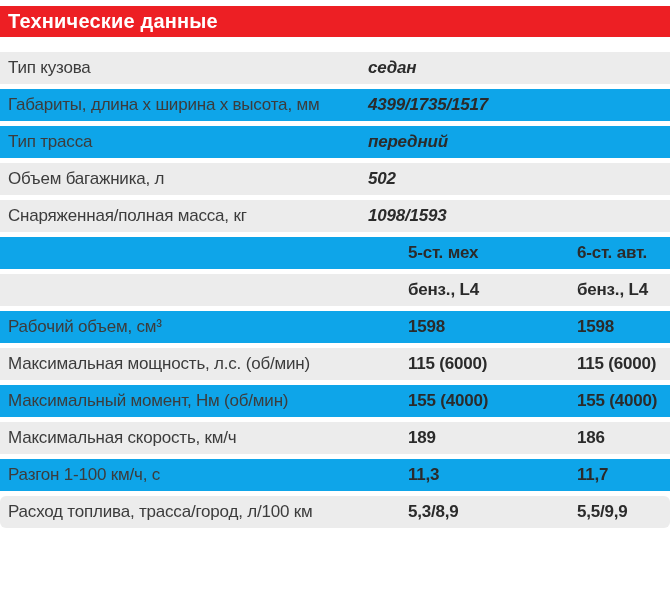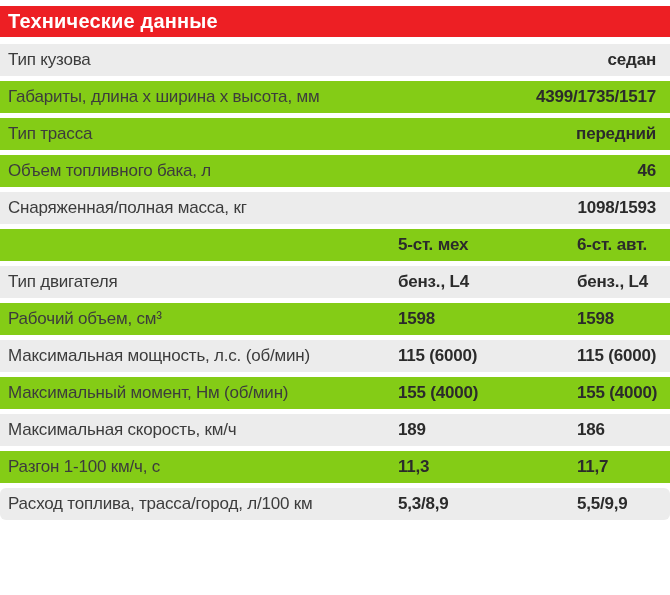--- a/index.html
+++ b/index.html
@@ -18,31 +18,31 @@
     background: #ffffff;
   }
   .header-bar {
     height: 31px;
     line-height: 31px;
     background: #ED1F24;
     color: #ffffff;
     font-size: 20px;
     font-weight: 700;
     padding-left: 8px;
-    margin-bottom: 7px;
+    margin-bottom: 15px;
     letter-spacing: 0.2px;
   }
   .row {
     position: relative;
     height: 32px;
     margin-bottom: 5px;
   }
   .row:last-child { margin-bottom: 0; border-radius: 6px; }
   .row.light { background: #ECECEC; }
-  .row.dark  { background: #84cc16; }
+  .row.dark  { background: #0ea5e9; }
   .label {
     position: absolute;
     left: 8px;
     top: 0;
     line-height: 32px;
     font-size: 17px;
     font-weight: 400;
     color: #3C3C3C;
     white-space: nowrap;
     letter-spacing: -0.2px;
@@ -50,22 +50,22 @@
   .val {
     position: absolute;
     top: 0;
     line-height: 32px;
     font-size: 17px;
     font-weight: 700;
     color: #2B2B2B;
     white-space: nowrap;
     letter-spacing: -0.2px;
   }
-  .val-center { left: 400px; width: 256px; text-align: right; }
-  .val-c1 { left: 398px; }
+  .val-center { left: 368px; width: 256px; text-align: left; font-style: italic; }
+  .val-c1 { left: 408px; }
   .val-c2 { left: 577px; }
 </style>
 </head>
 <body>
 
 <div class="page">
 
   <div class="header-bar">
     <span>Технические данные</span>
   </div>
@@ -79,38 +79,37 @@
     <div class="label">Габариты, длина х ширина х высота, мм</div>
     <div class="val val-center">4399/1735/1517</div>
   </div>
 
 
   <div class="row dark">
     <div class="label">Тип трасса</div>
     <div class="val val-center">передний</div>
   </div>
 
+  <div class="row light">
+    <div class="label">Объем багажника, л</div>
+    <div class="val val-center">502</div>
+  </div>
 
-  <div class="row dark">
-    <div class="label">Объем топливного бака, л</div>
-    <div class="val val-center">46</div>
-  </div>
 
   <div class="row light">
     <div class="label">Снаряженная/полная масса, кг</div>
     <div class="val val-center">1098/1593</div>
   </div>
 
   <div class="row dark">
     <div class="val val-c1">5-ст. мех</div>
     <div class="val val-c2">6-ст. авт.</div>
   </div>
 
   <div class="row light">
-    <div class="label">Тип двигателя</div>
     <div class="val val-c1">бенз., L4</div>
     <div class="val val-c2">бенз., L4</div>
   </div>
 
   <div class="row dark">
     <div class="label">Рабочий объем, см³</div>
     <div class="val val-c1">1598</div>
     <div class="val val-c2">1598</div>
   </div>
 

